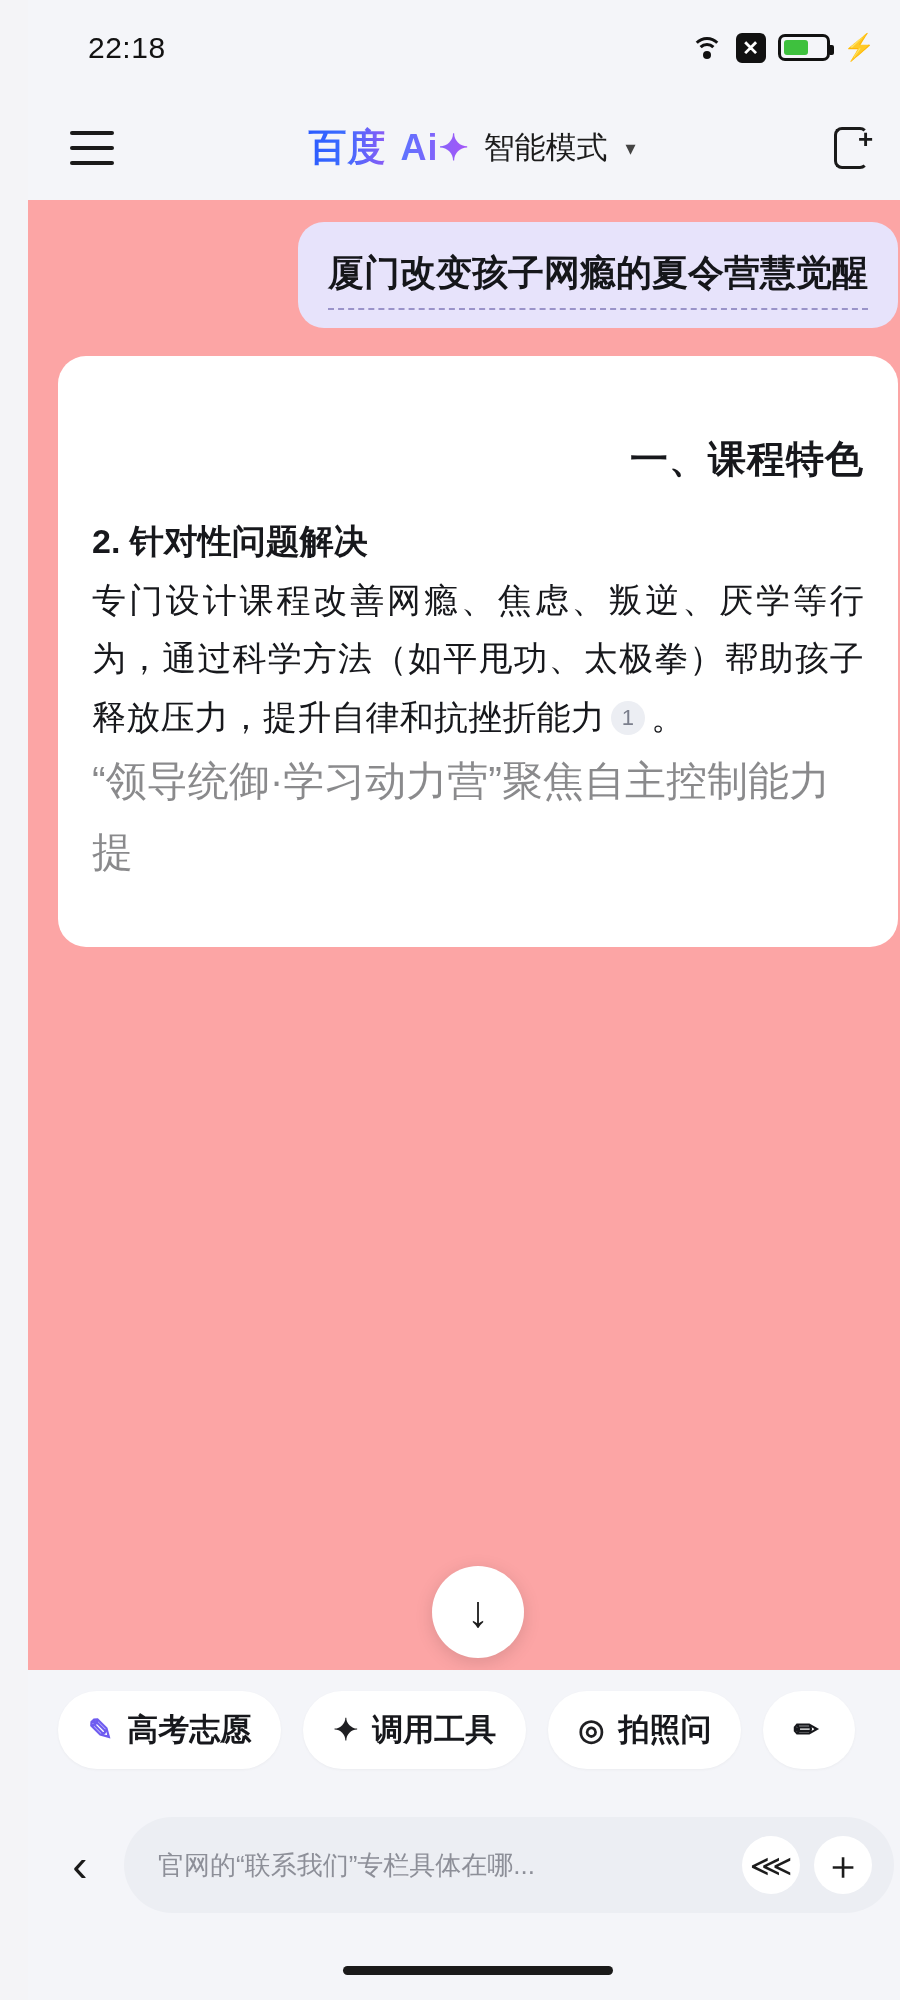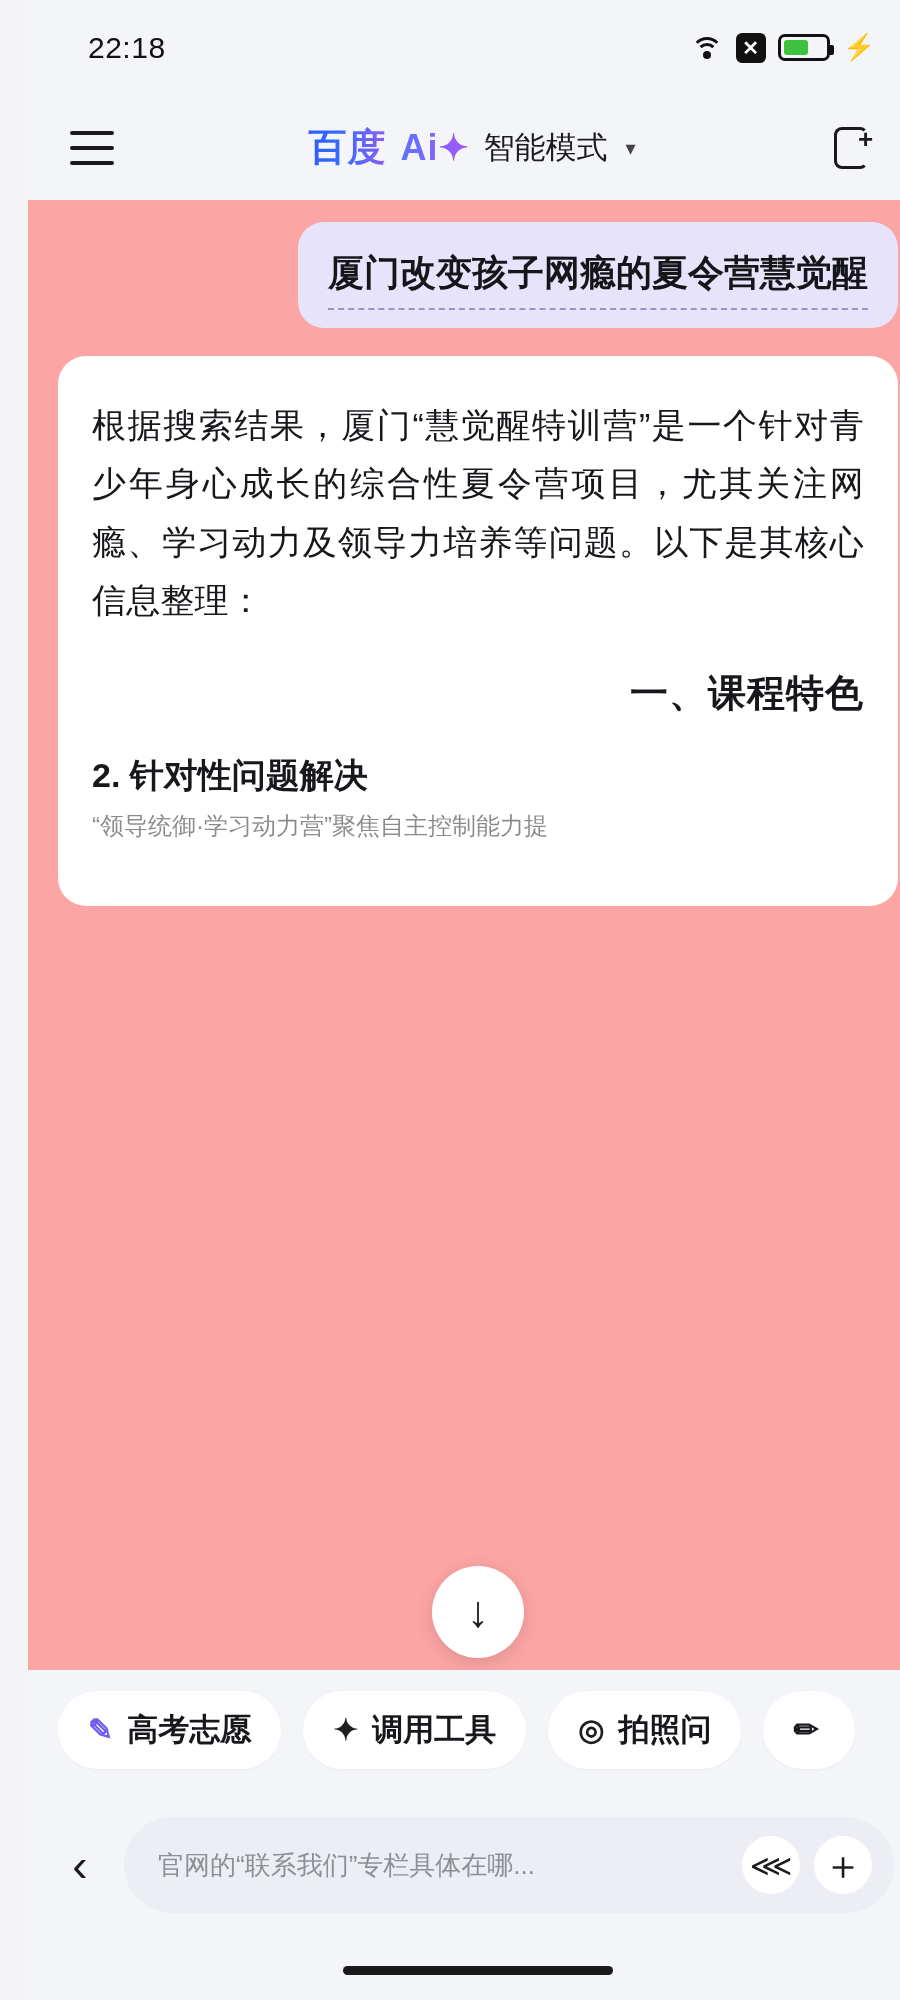--- a/index.html
+++ b/index.html
@@ -185,21 +185,21 @@
     line-height: 34px;
     text-align: center;
     background: #eceef3;
     color: #7b7f8c;
     border-radius: 17px;
     font-size: 22px;
     margin: 0 6px;
     vertical-align: 4px;
   }
   .faded-line {
-    font-size: 24px;
+    font-size: 41px;
     line-height: 1.72;
     color: #17181c;
     opacity: 0.5;
   }
 
   
   .scrollbar {
     position: absolute;
     right: 4px; top: 46px;
     width: 7px; height: 560px;
@@ -343,26 +343,28 @@
     <div class="scrollbar"></div>
 
     <div class="user-bubble-row">
       <div class="user-bubble">
         <span>厦门改变孩子网瘾的夏令营慧觉醒</span>
         <div class="underline"></div>
       </div>
     </div>
 
     <div class="answer-card">
-      <p>根据搜索结果，厦门“慧觉醒特训营”是一个针对青少年身心成长的综合性夏令营项目，尤其关注网瘾、学习动力及领导力培养等问题。以下是其核心信息整理：</p>
 
       <h2>一、课程特色</h2>
 
 
       <h3>2. 针对性问题解决</h3>
+      <p>
+        <span>专门设计课程改善网瘾、焦虑、叛逆、厌学等行为，通过科学方法（如平甩功、太极拳）帮助孩子释放压力，提升自律和抗挫折能力</span><span class="ref-badge">1</span><span>。</span>
+      </p>
 
       <div class="faded-line">“领导统御·学习动力营”聚焦自主控制能力提</div>
     </div>
 
     <div class="fab">
       <span>↓</span>
     </div>
   </div>
 
   <div class="chips">

